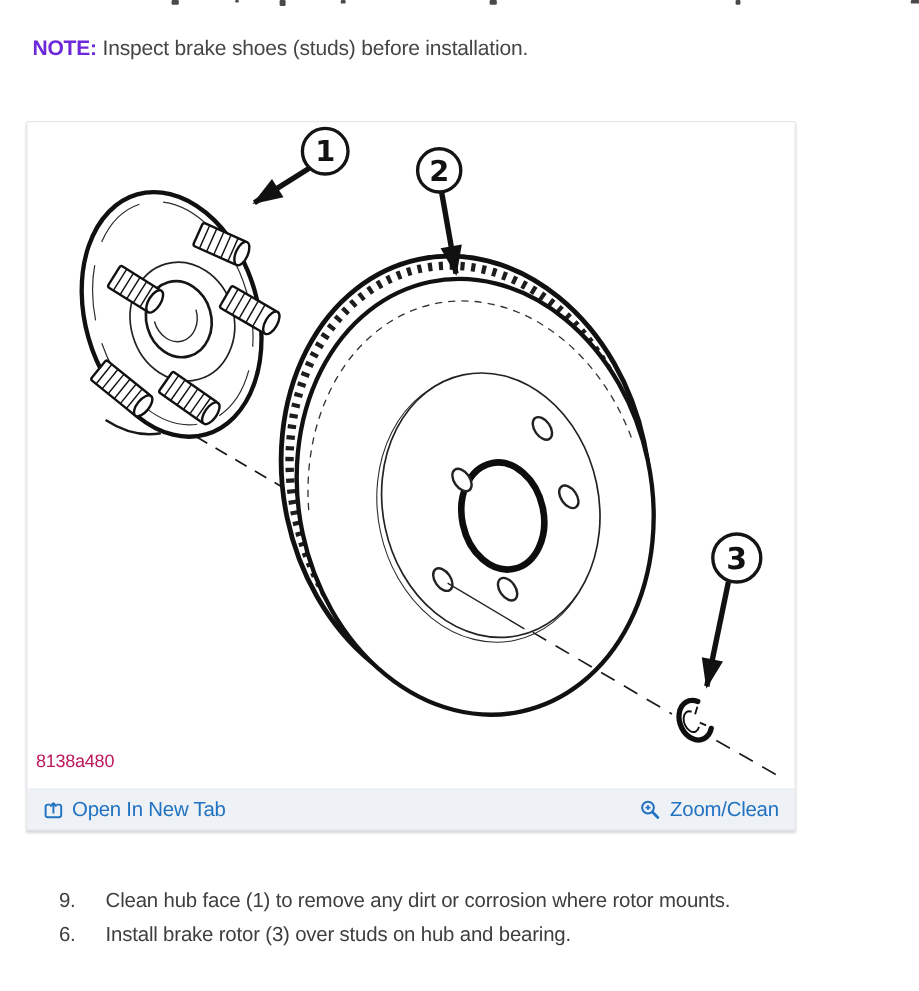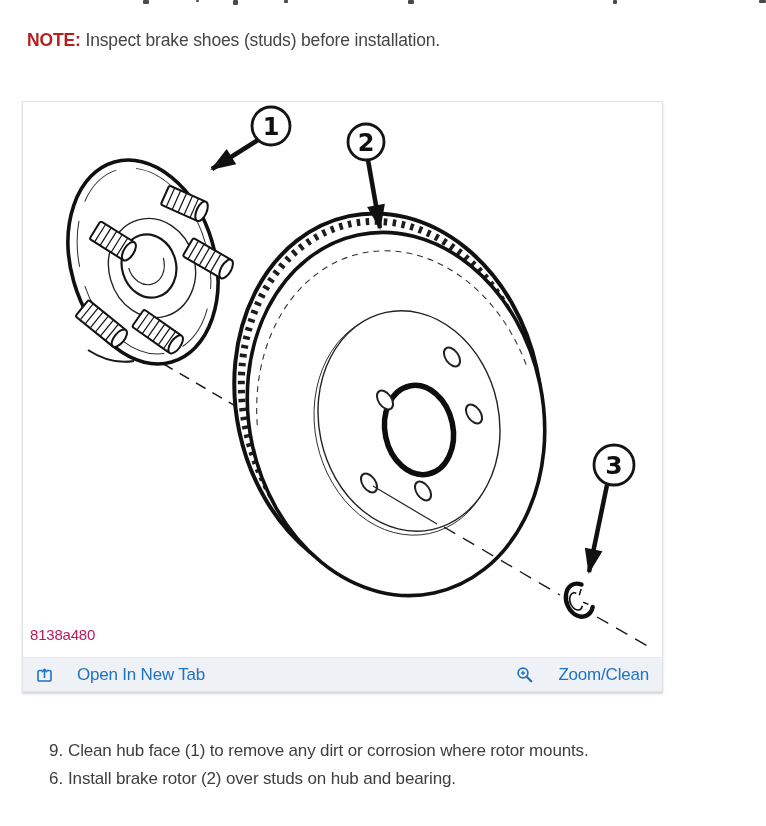--- a/index.html
+++ b/index.html
@@ -2,38 +2,38 @@
 <html><head>
 <meta charset="utf-8">
 <style>
   html,body{margin:0;padding:0;background:#ffffff;}
   body{width:766px;height:826px;position:relative;overflow:hidden;
        font-family:"Liberation Sans","DejaVu Sans",sans-serif;color:#3d3d3d;}
   
   .crop-frag{position:absolute;background:#4a4a4a;border-radius:1px;}
   
   .note-line{position:absolute;left:27px;top:30px;font-size:17.5px;letter-spacing:-0.15px;color:#454545;}
-  .note-line b{color:#b91c1c;font-weight:bold;}
+  .note-line b{color:#6d28d9;font-weight:bold;}
   
   .figure{position:absolute;left:22px;top:101px;width:641px;box-sizing:border-box;
           border:1px solid #e0e2e5;background:#ffffff;
           box-shadow:0 2px 2px rgba(60,64,70,0.22);}
   .fig-canvas{position:relative;width:639px;height:555px;background:#fff;overflow:hidden;}
   .fig-canvas svg{position:absolute;left:0;top:0;}
   .image-id{position:absolute;left:7px;top:524px;font-size:15px;letter-spacing:-0.2px;color:#be185d;}
   .fig-footer{height:33px;background:#eef1f5;display:flex;align-items:center;
               justify-content:space-between;padding:0 13px;border-top:1px solid #e7eaee;}
-  .fig-link{display:flex;align-items:center;gap:24px;color:#2173c2;font-size:17px;
+  .fig-link{display:flex;align-items:center;gap:7px;color:#2173c2;font-size:17px;
             letter-spacing:-0.2px;cursor:pointer;text-decoration:none;}
   .fig-link svg{display:block;}
   
   .steps{position:absolute;left:36px;top:737px;font-size:17px;letter-spacing:-0.15px;color:#3e3e3e;}
   .step{display:flex;line-height:27.5px;}
   .step .num{width:27px;text-align:right;flex:0 0 27px;}
-  .step .txt{margin-left:5px;}
+  .step .txt{margin-left:25px;}
 </style>
 </head>
 <body>
 
 <div>
   <div class="crop-frag" style="left:143px;top:0;width:6px;height:4px;"></div>
   <div class="crop-frag" style="left:196px;top:0;width:3px;height:2px;"></div>
   <div class="crop-frag" style="left:233px;top:0;width:5px;height:5px;"></div>
   <div class="crop-frag" style="left:284px;top:0;width:4px;height:3px;"></div>
   <div class="crop-frag" style="left:408px;top:0;width:6px;height:4px;"></div>
@@ -196,15 +196,15 @@
   </div>
 </div>
 
 <div class="steps">
   <div class="step">
     <span class="num">9.</span>
     <span class="txt">Clean hub face (1) to remove any dirt or corrosion where rotor mounts.</span>
   </div>
   <div class="step">
     <span class="num">6.</span>
-    <span class="txt">Install brake rotor (2) over studs on hub and bearing.</span>
+    <span class="txt">Install brake rotor (3) over studs on hub and bearing.</span>
   </div>
 </div>
 
 </body></html>

